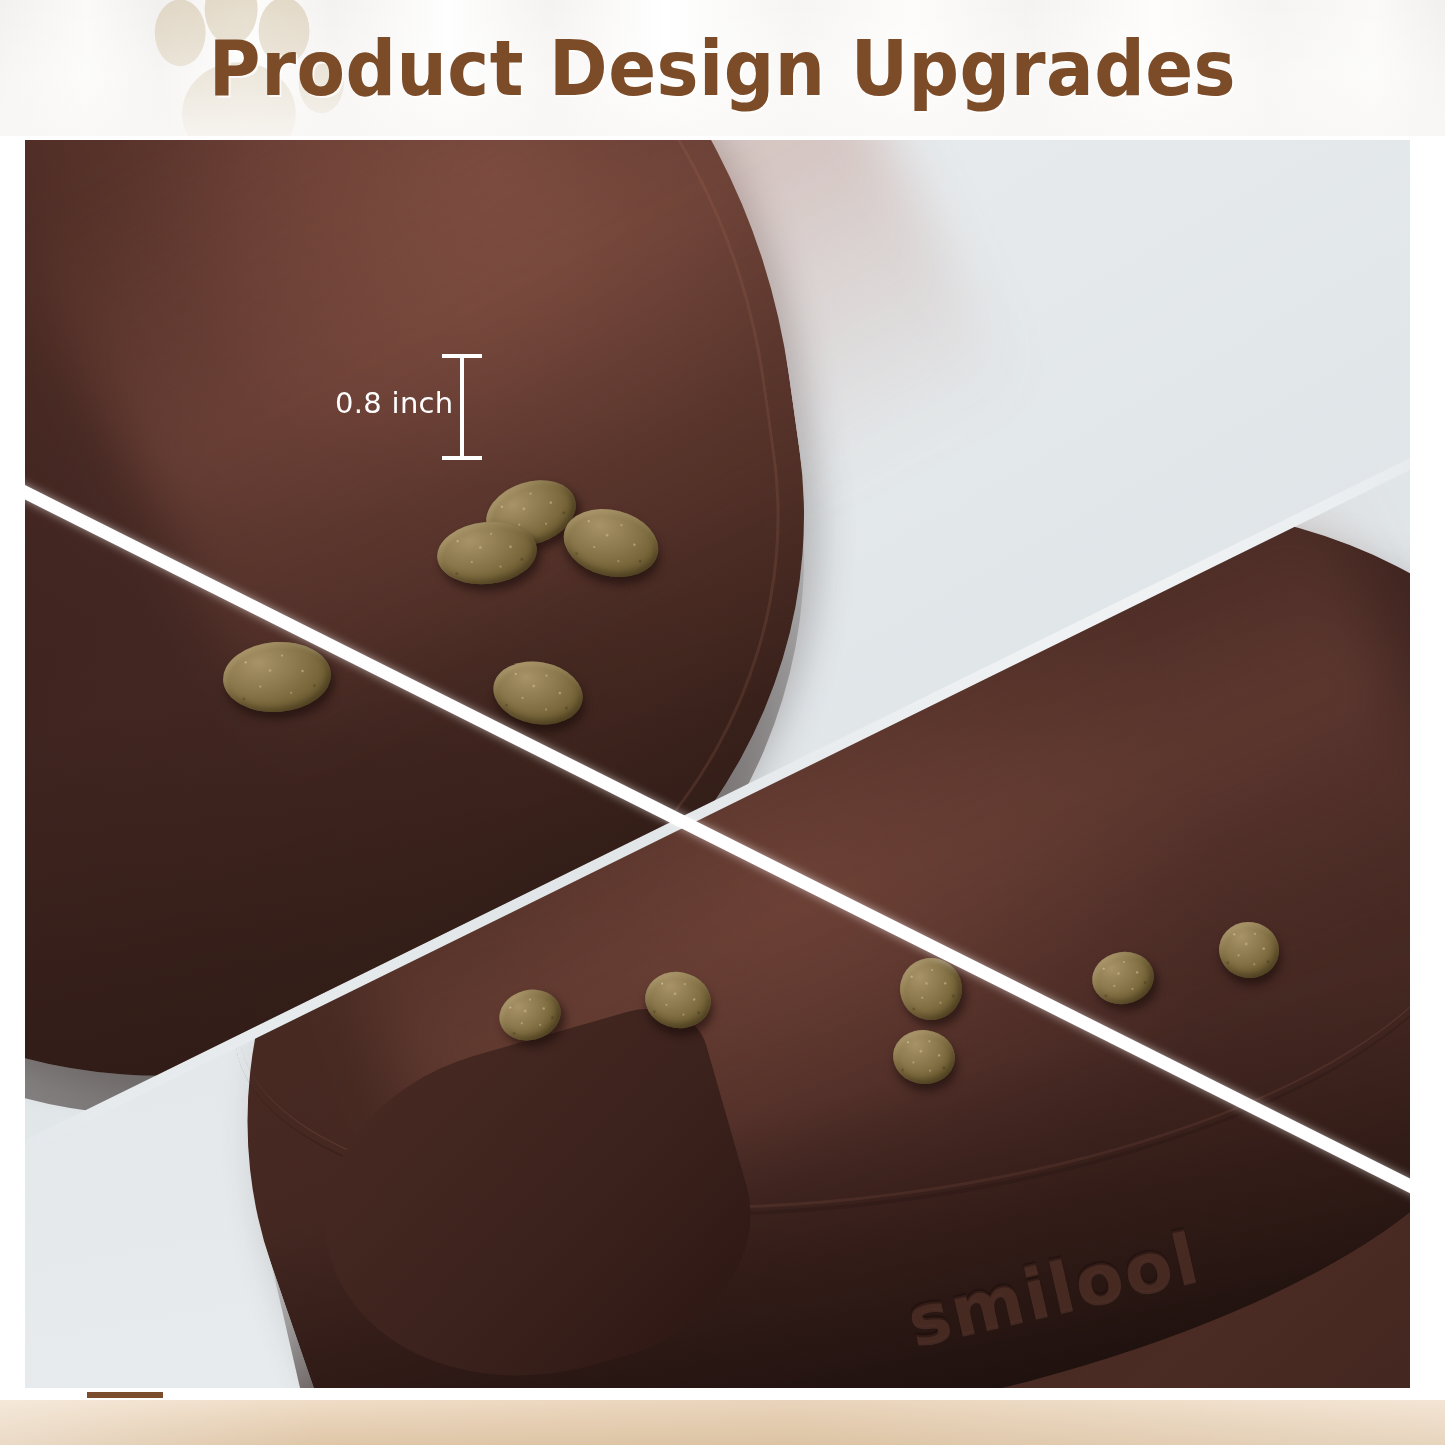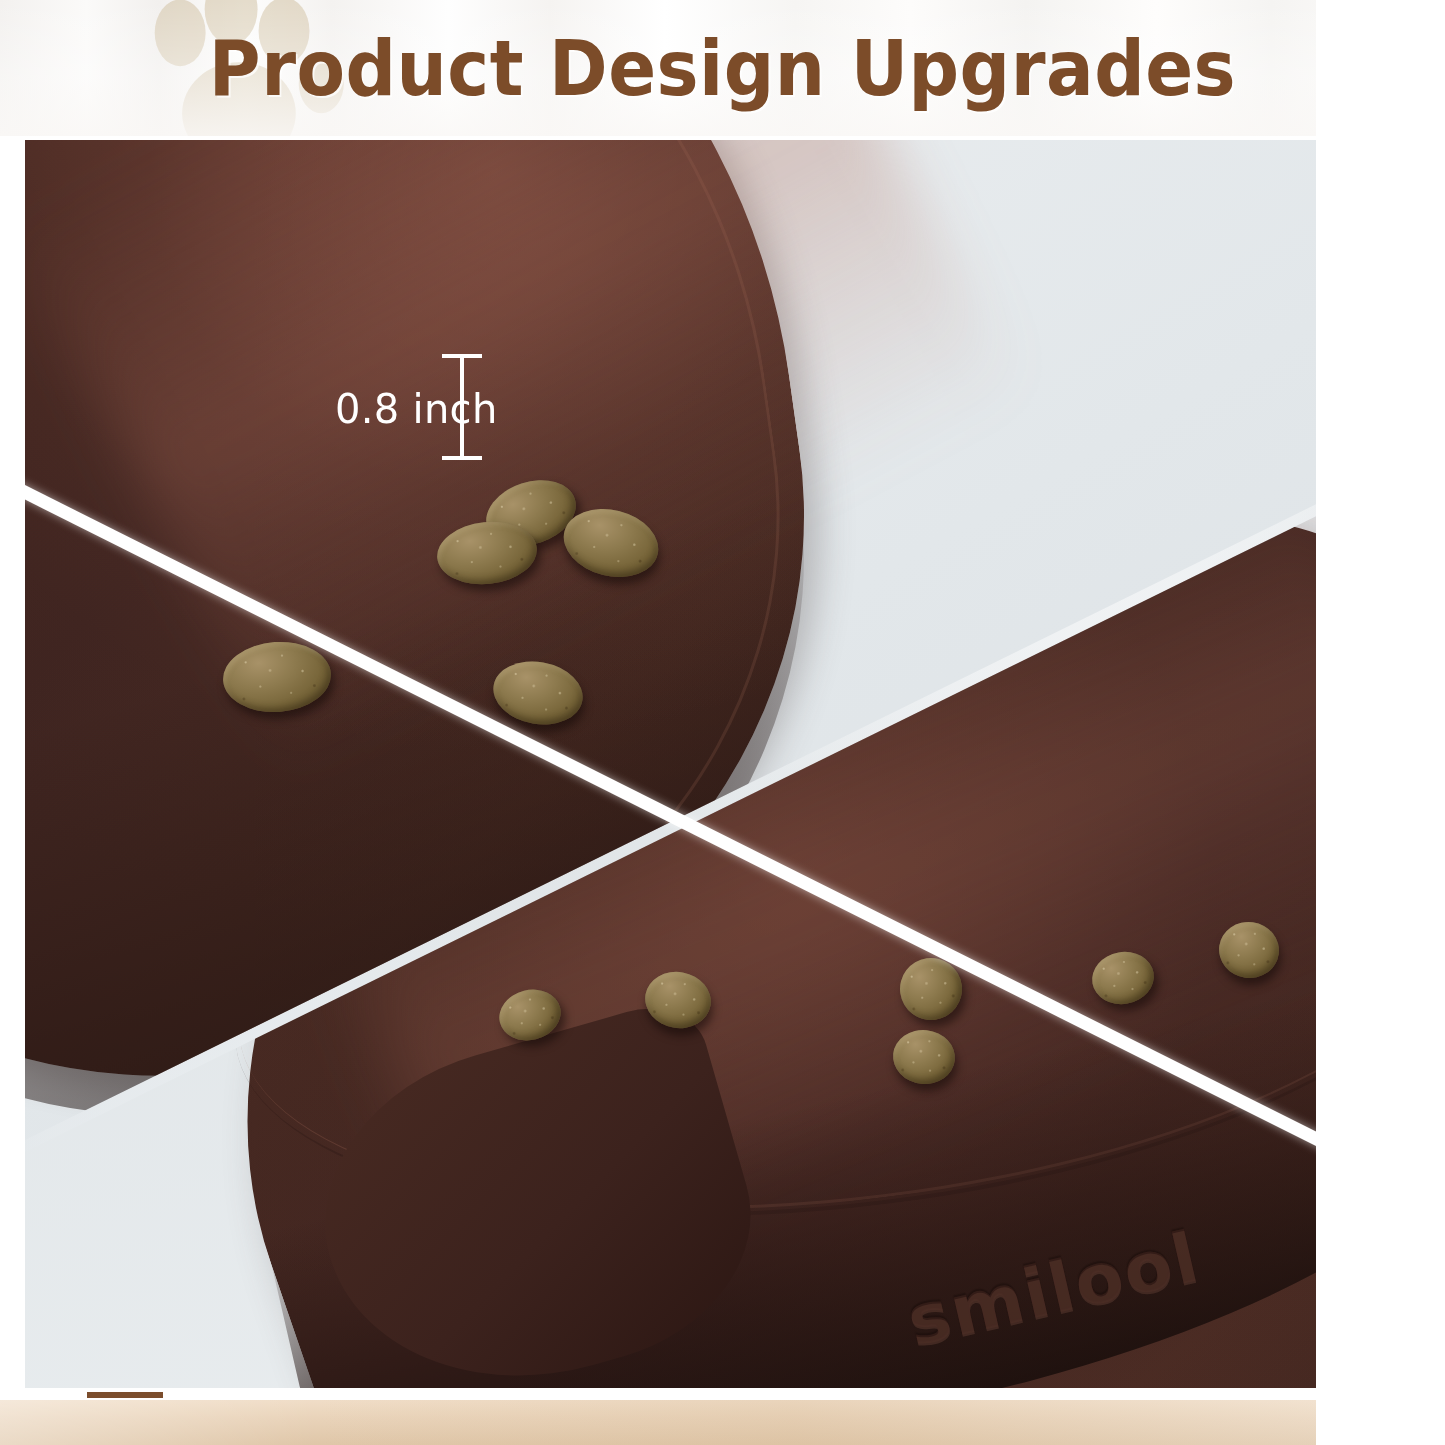--- a/index.html
+++ b/index.html
@@ -7,21 +7,21 @@
     padding: 0;
     background: #ffffff;
   }
   body {
     font-family: "Liberation Sans", sans-serif;
   }
 
   
   .canvas {
     position: relative;
-    width: 1316px;
+    width: 1445px;
     height: 1445px;
     overflow: hidden;
     background: #ffffff;
   }
 
   
   .header {
     position: absolute;
     left: 0;
     top: 0;
@@ -334,21 +334,21 @@
     background: #ffffff;
   }
   .dim-cap.top { top: 0; }
   .dim-cap.bot { top: 102px; }
   .dim-label {
     position: absolute;
     left: -125px;
     top: 32px;
     color: #ffffff;
     font-family: "DejaVu Sans", sans-serif;
-    font-size: 40px;
+    font-size: 29px;
     font-weight: 400;
     white-space: nowrap;
     letter-spacing: 0.3px;
   }
 
   
   .callout { position: absolute; z-index: 28; }
   .dash {
     width: 76px;
     height: 14px;

